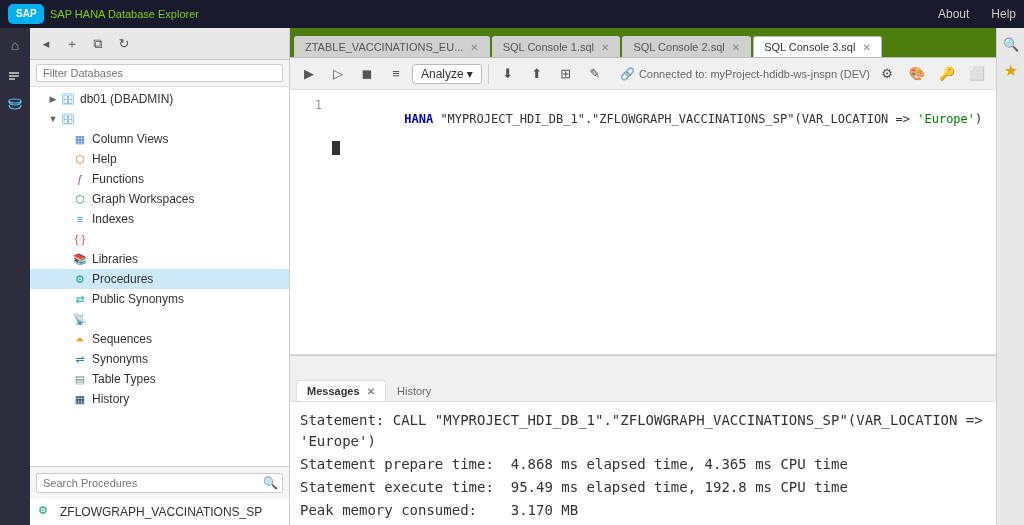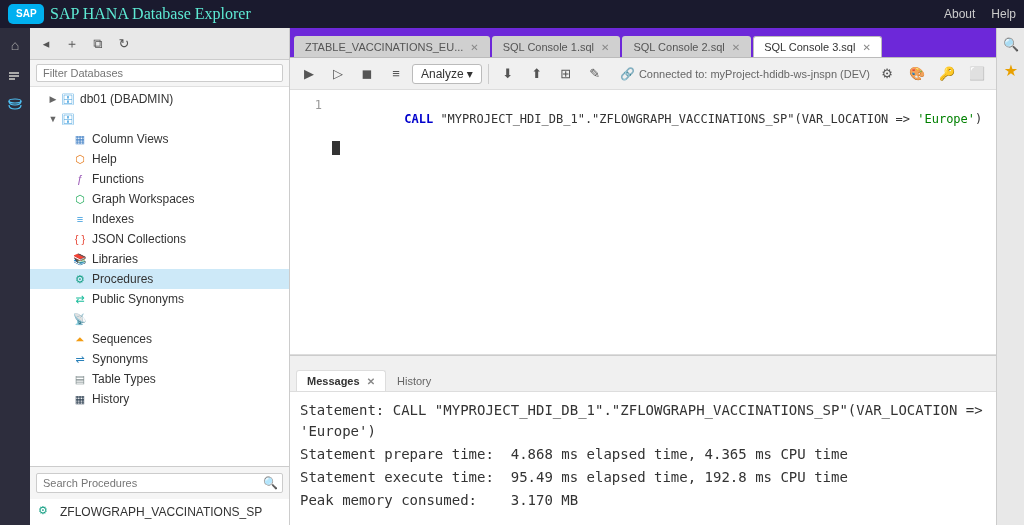--- a/index.html
+++ b/index.html
@@ -22,28 +22,27 @@
     }
     .sap-logo {
       background: #00b0f0;
       color: #fff;
       font-weight: bold;
       font-size: 10px;
       padding: 1px 4px;
       border-radius: 5px;
     }
     .top-bar-title {
-      font-size: 16px;
-      color: #5eead4;
-      font-family: Liberation Serif, serif;
+      font-size: 11px;
+      color: #84cc16;
     }
     .top-bar-right {
       margin-left: auto;
       display: flex;
-      gap: 16px;
+      gap: 22px;
     }
     .top-bar-right span {
       font-size: 12px;
       color: #ccc;
       cursor: pointer;
     }
 
     
     .main-layout {
       display: flex;
@@ -204,21 +203,21 @@
     .right-panel {
       flex: 1;
       display: flex;
       flex-direction: column;
       overflow: hidden;
     }
 
     
     .tab-bar {
       height: 30px;
-      background: #6d28d9;
+      background: #4d7c0f;
       display: flex;
       align-items: flex-end;
       padding: 0 4px;
       border-bottom: 1px solid #bbb;
       flex-shrink: 0;
     }
     .tab {
       display: flex;
       align-items: center;
       padding: 4px 10px;
@@ -326,21 +325,21 @@
     
     .results-area {
       height: 170px;
       background: #fff;
       border-top: 1px solid #ccc;
       display: flex;
       flex-direction: column;
       flex-shrink: 0;
     }
     .results-tabs {
-      height: 36px;
+      height: 46px;
       background: #f0f0f0;
       border-bottom: 1px solid #ddd;
       display: flex;
       align-items: flex-end;
       padding: 0 6px;
     }
     .results-tab {
       padding: 4px 10px;
       cursor: pointer;
       font-size: 11px;
@@ -495,21 +494,20 @@
         <span class="item-label">Graph Workspaces</span>
       </div>
       <div class="tree-item indent-2">
         <span class="expand-icon"></span>
         <span class="item-icon icon-indexes">≡</span>
         <span class="item-label">Indexes</span>
       </div>
       <div class="tree-item indent-2">
         <span class="expand-icon"></span>
         <span class="item-icon icon-json">{ }</span>
-        <span class="item-label">JSON Collections</span>
       </div>
       <div class="tree-item indent-2">
         <span class="expand-icon"></span>
         <span class="item-icon icon-libs">📚</span>
         <span class="item-label">Libraries</span>
       </div>
       <div class="tree-item indent-2 selected">
         <span class="expand-icon"></span>
         <span class="item-icon icon-procedures">⚙</span>
         <span class="item-label">Procedures</span>
@@ -601,21 +599,21 @@
         <div class="tb-btn" title="Palette">🎨</div>
         <div class="tb-btn" title="Key">🔑</div>
         <div class="tb-btn" title="Expand">⬜</div>
       </div>
     </div>
 
     <div class="editor-area">
       <div class="editor-line">
         <span class="line-num">1</span>
         <span class="line-code">
-          <span class="kw">CALL</span> <span>"MYPROJECT_HDI_DB_1"."ZFLOWGRAPH_VACCINATIONS_SP"</span><span>(VAR_LOCATION =&gt; </span><span class="str">'Europe'</span><span>)</span>
+          <span class="kw">HANA</span> <span>"MYPROJECT_HDI_DB_1"."ZFLOWGRAPH_VACCINATIONS_SP"</span><span>(VAR_LOCATION =&gt; </span><span class="str">'Europe'</span><span>)</span>
         </span>
       </div>
       <div style="display:inline-block; width:8px; height:14px; background:#333; vertical-align:middle; margin-left: 30px;"></div>
     </div>
 
     <div class="results-area">
       <div class="results-tabs">
         <div class="results-tab active">
           <span>Messages</span>
           <span class="close-x">✕</span>

